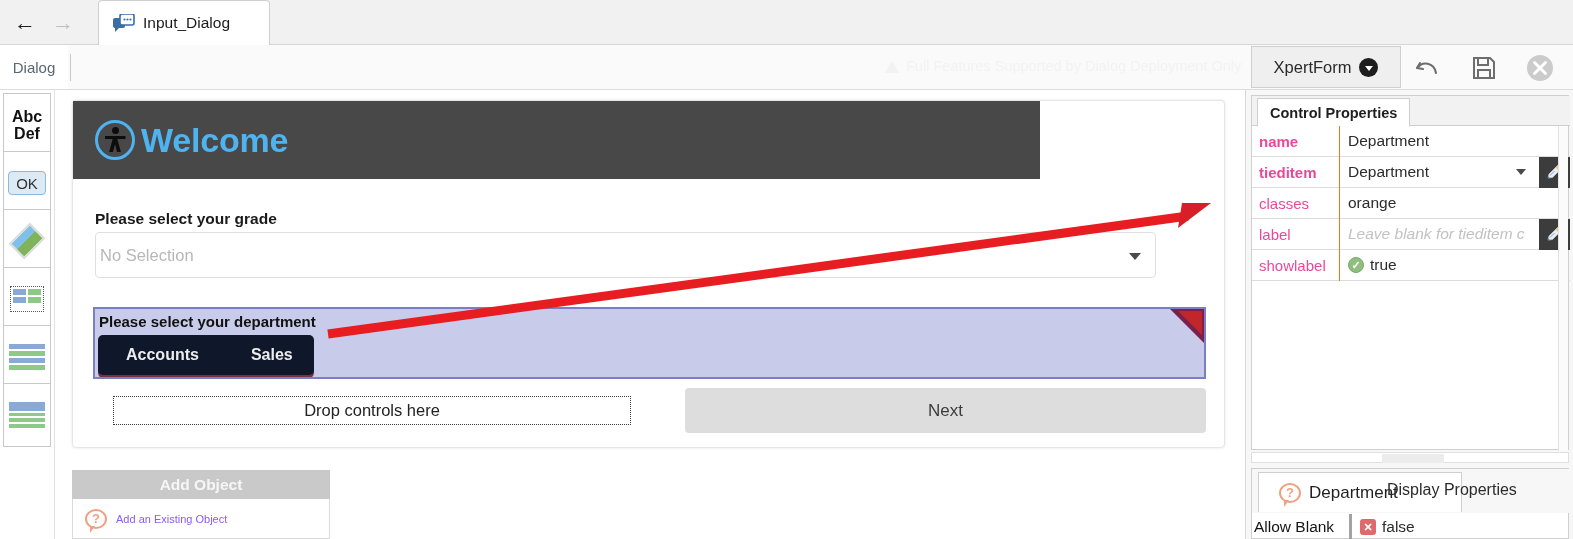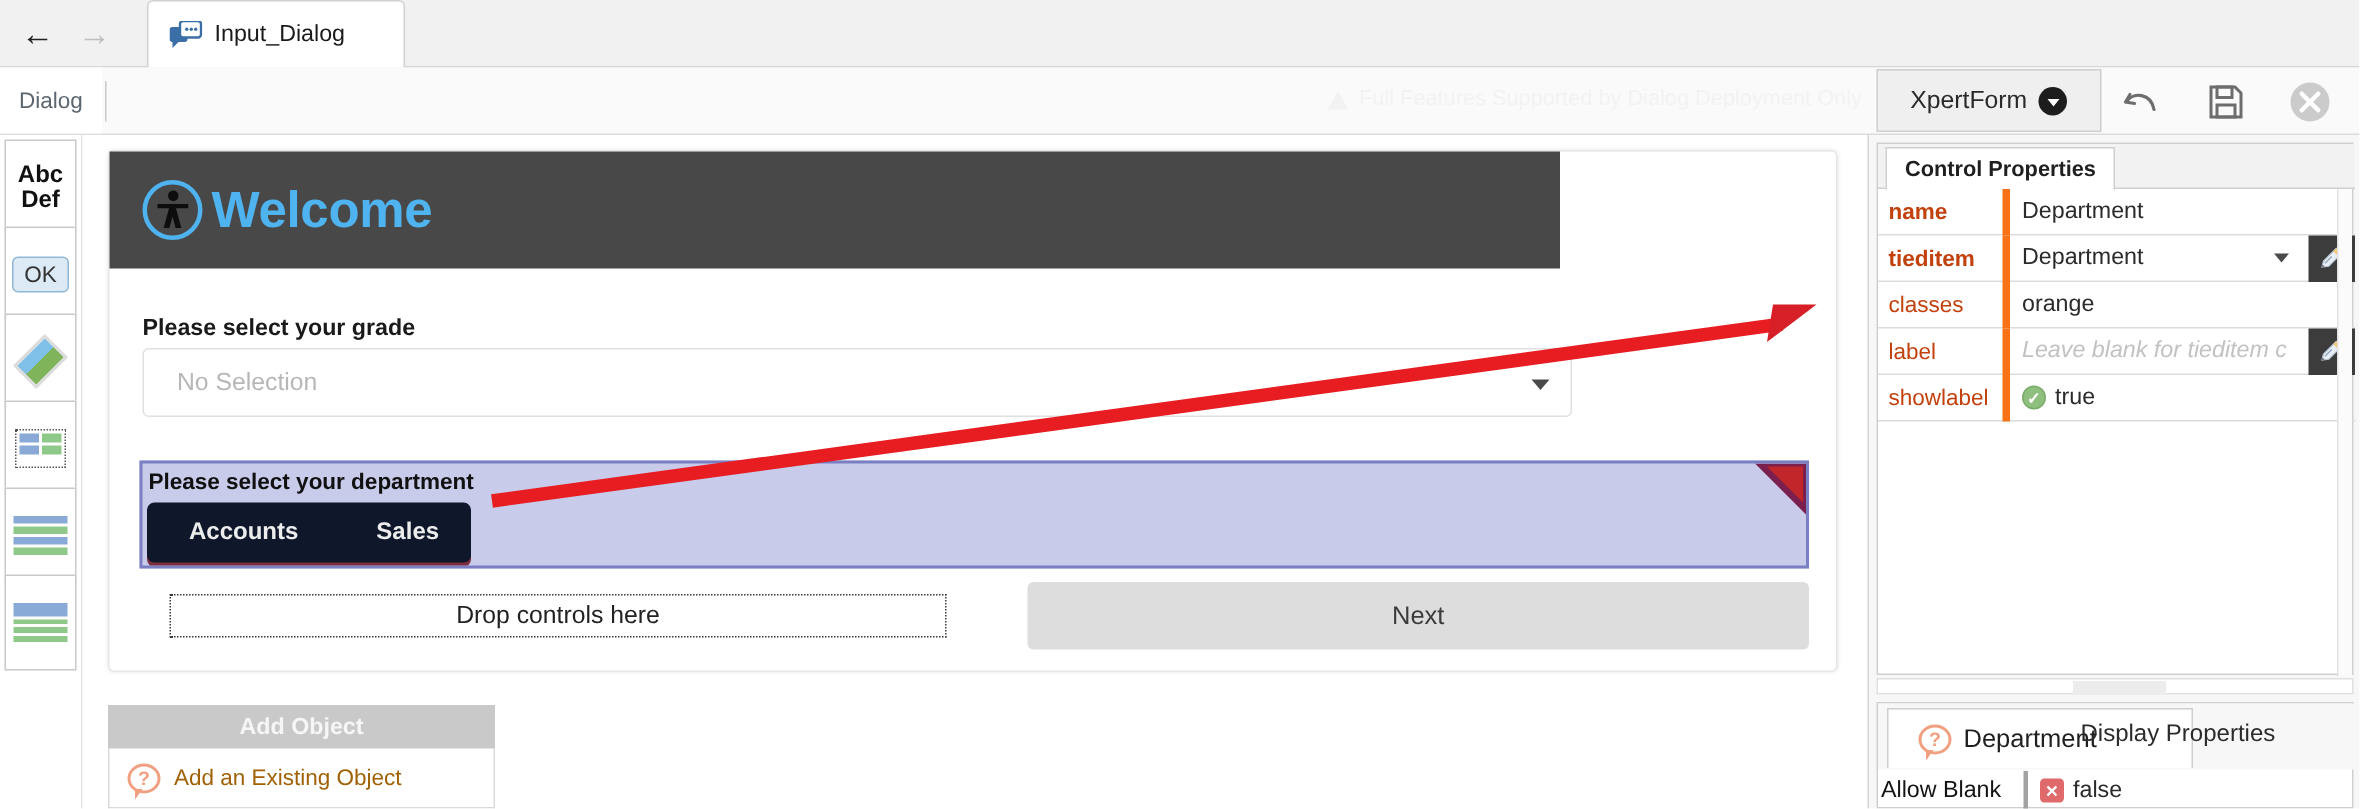--- a/index.html
+++ b/index.html
@@ -135,23 +135,23 @@
   }
   .form-title {
     position: absolute; left: 68px; top: 20px;
     font-size: 34px; font-weight: bold; color: #4fb3f0; letter-spacing: -0.2px;
   }
   .field-label {
     position: absolute; font-size: 15.5px; font-weight: bold; color: #1a1a1a;
   }
   .grade-label { left: 22px; top: 109px; }
   .grade-select {
-    position: absolute; left: 22px; top: 131px; width: 953px; height: 46px;
+    position: absolute; left: 22px; top: 131px; width: 1061px; height: 46px;
     border: 1px solid #e0e0e0; border-radius: 4px; background: #ffffff;
-    display: flex; align-items: center; padding-left: 22px;
+    display: flex; align-items: center; padding-left: 4px;
     font-size: 16.5px; color: #b7b7b7;
   }
   .grade-caret {
     position: absolute; right: 14px; top: 20px;
     width: 0; height: 0; border-left: 6px solid transparent;
     border-right: 6px solid transparent; border-top: 7px solid #4a4a4a;
   }
 
   .dept-panel {
     position: absolute; left: 20px; top: 206px; width: 1113px; height: 72px;
@@ -212,21 +212,21 @@
   .q-balloon {
     width: 22px; height: 20px; border: 2px solid #f0a080; border-radius: 50%;
     position: relative; display: flex; align-items: center; justify-content: center;
     font-size: 13px; font-weight: bold; color: #f0a080; flex: none;
   }
   .q-balloon::after {
     content: ""; position: absolute; left: 3px; bottom: -6px;
     width: 0; height: 0; border-top: 7px solid #f0a080;
     border-right: 5px solid transparent;
   }
-  .addobj-text { font-size: 15px; color: #a16207; }
+  .addobj-text { font-size: 11px; color: #8b5cf6; }
 
   
   .rightpanel {
     position: absolute; left: 1245px; top: 90px; width: 328px; height: 449px;
     background: #f7f7f7; border-left: 1px solid #d8d8d8;
   }
   .props-card {
     position: absolute; left: 5px; top: 5px; width: 318px; height: 355px;
     background: #ffffff; border: 1px solid #cfcfcf;
   }
@@ -238,23 +238,23 @@
     position: absolute; left: 5px; top: 2px; height: 29px; padding: 0 12px;
     background: #ffffff; border: 1px solid #cfcfcf; border-bottom: 1px solid #ffffff;
     display: flex; align-items: center;
     font-size: 14.5px; font-weight: bold; color: #1f1f1f;
   }
   .prop-row {
     position: absolute; left: 0; width: 318px; height: 31px;
     border-bottom: 1px solid #dcdcdc; display: flex; align-items: center;
   }
   .prop-key {
-    width: 88px; height: 31px; border-right: 5px solid #f97316;
+    width: 88px; height: 31px; border-right: 1px solid #f97316;
     display: flex; align-items: center; padding-left: 7px;
-    font-size: 15px; color: #c2410c; flex: none;
+    font-size: 15px; color: #ec4899; flex: none;
   }
   .prop-key.bold { font-weight: bold; }
   .prop-val {
     flex: 1; height: 31px; display: flex; align-items: center;
     padding-left: 8px; font-size: 15.5px; color: #2b2b2b;
     overflow: hidden; white-space: nowrap;
   }
   .prop-val.placeholder { color: #c2c2c2; font-style: italic; }
   .chev-down {
     position: absolute; right: 44px; width: 0; height: 0;

